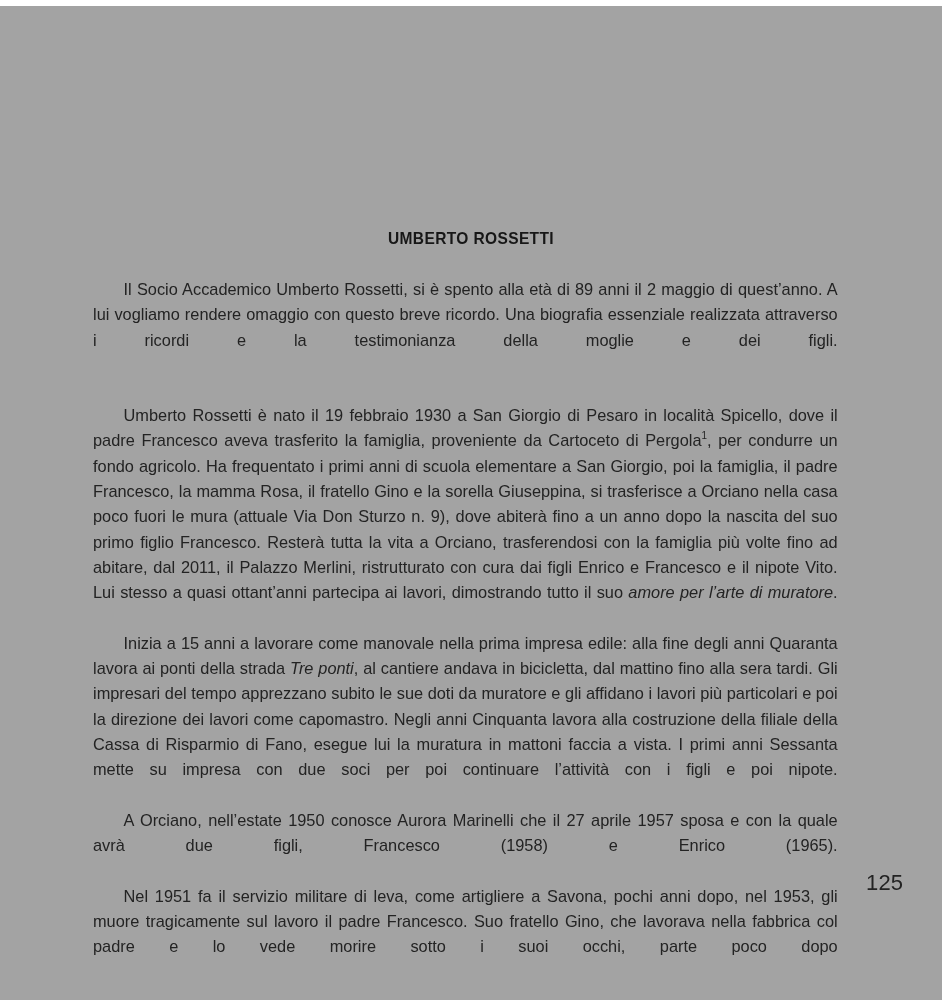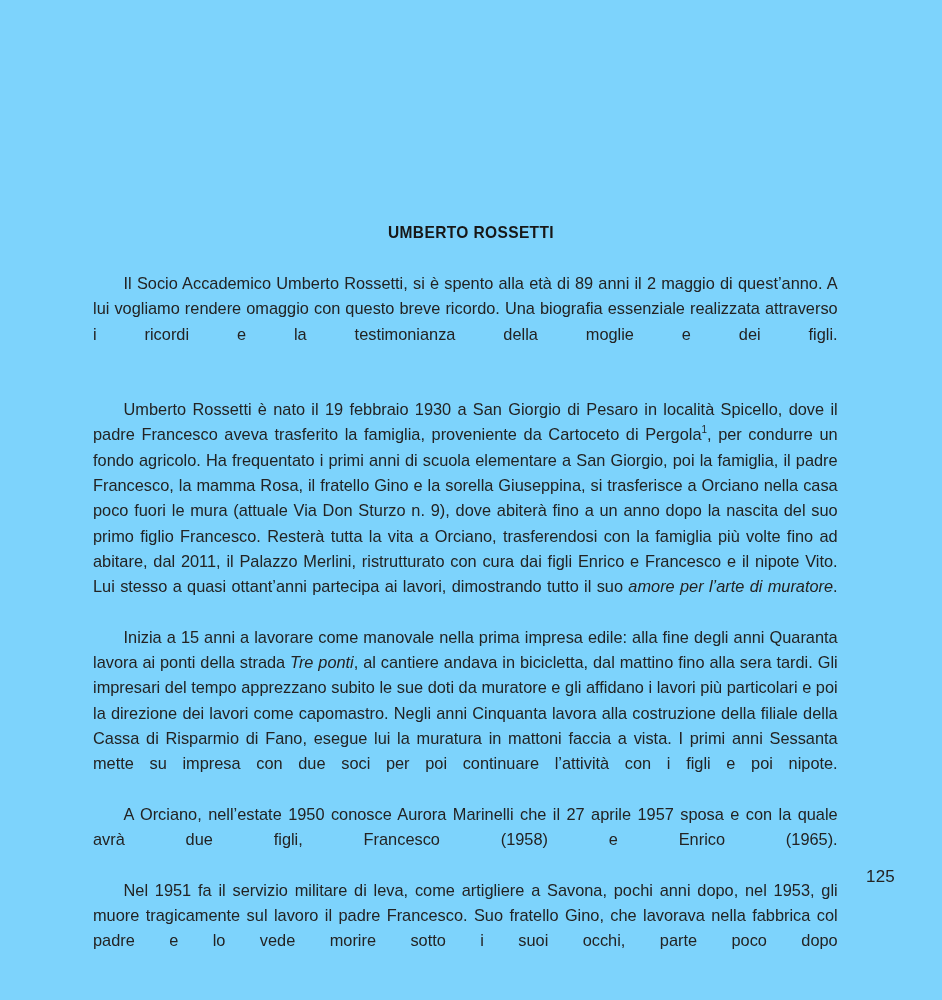--- a/index.html
+++ b/index.html
@@ -15,21 +15,22 @@
     overflow: hidden;
     font-family: "Liberation Sans", sans-serif;
     color: #1c1c1c;
     -webkit-font-smoothing: antialiased;
   }
 
   
   .page {
     position: absolute;
     inset: 0;
-    background: #7dd3fc;
+    background: #a3a3a3;
+    margin-top: 6px;
   }
 
   
   .text-column {
     position: absolute;
     left: 93px;
     top: 222px;
     width: 756px;
   }
 
@@ -81,21 +82,21 @@
     vertical-align: super;
     line-height: 0;
   }
 
   
   .folio {
     position: absolute;
     left: 866px;
     top: 866px;
     width: 44px;
-    font-size: 17px;
+    font-size: 22px;
     line-height: 21px;
     text-align: left;
     color: #232323;
     letter-spacing: 0.2px;
   }
 </style>
 </head>
 <body>
 
 <div class="page">

